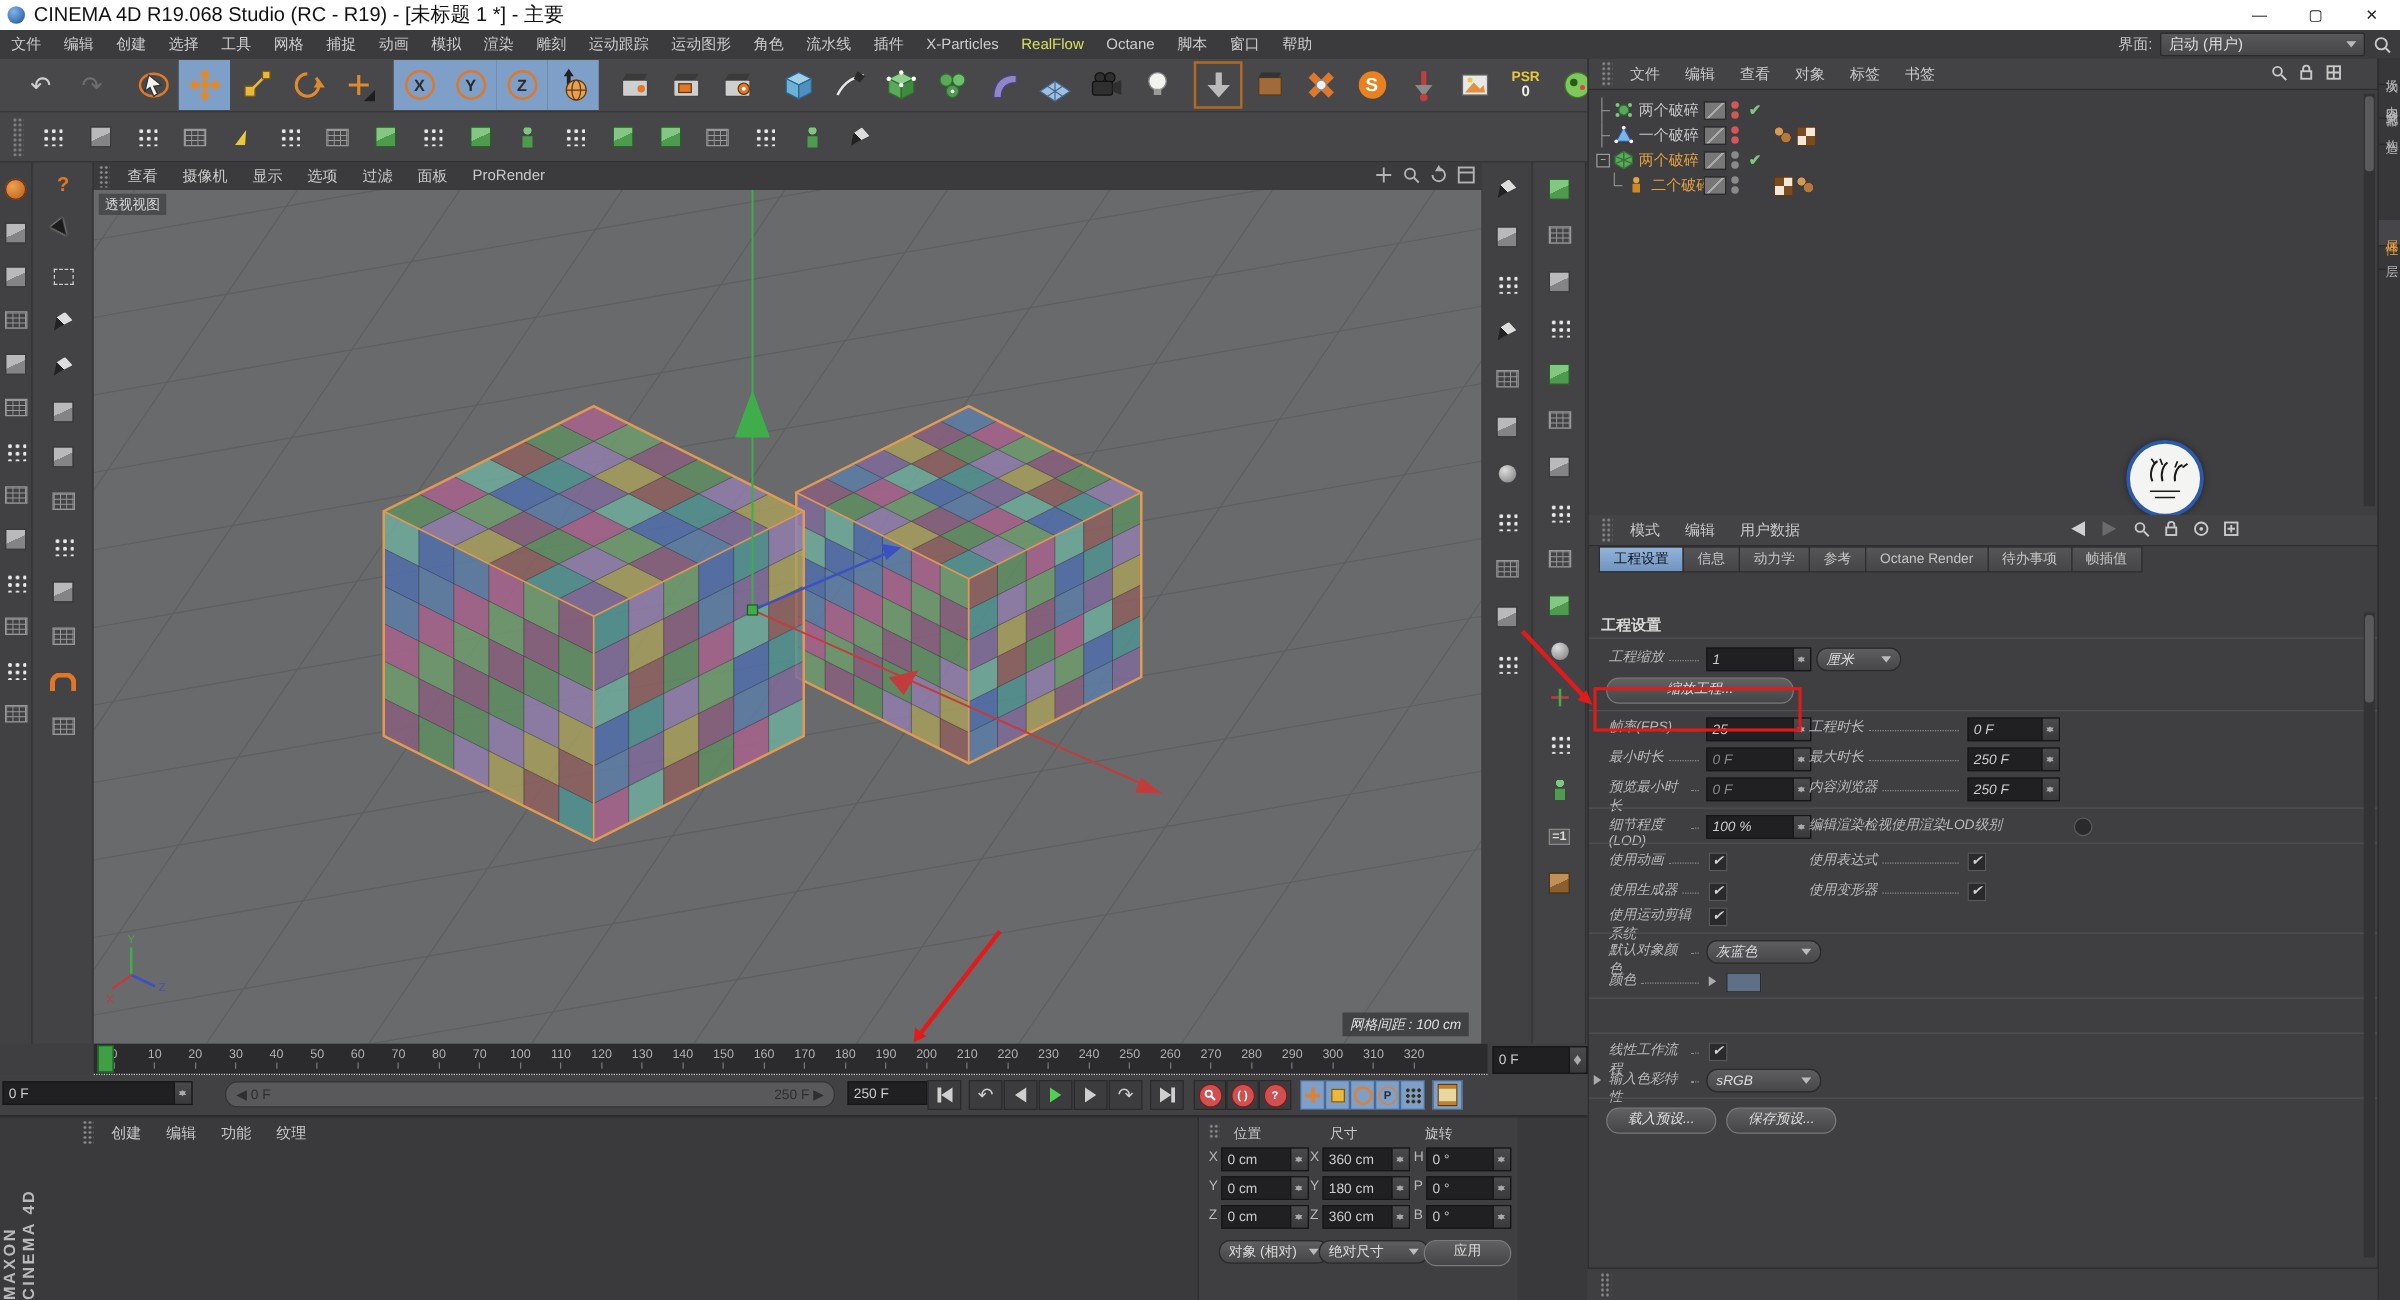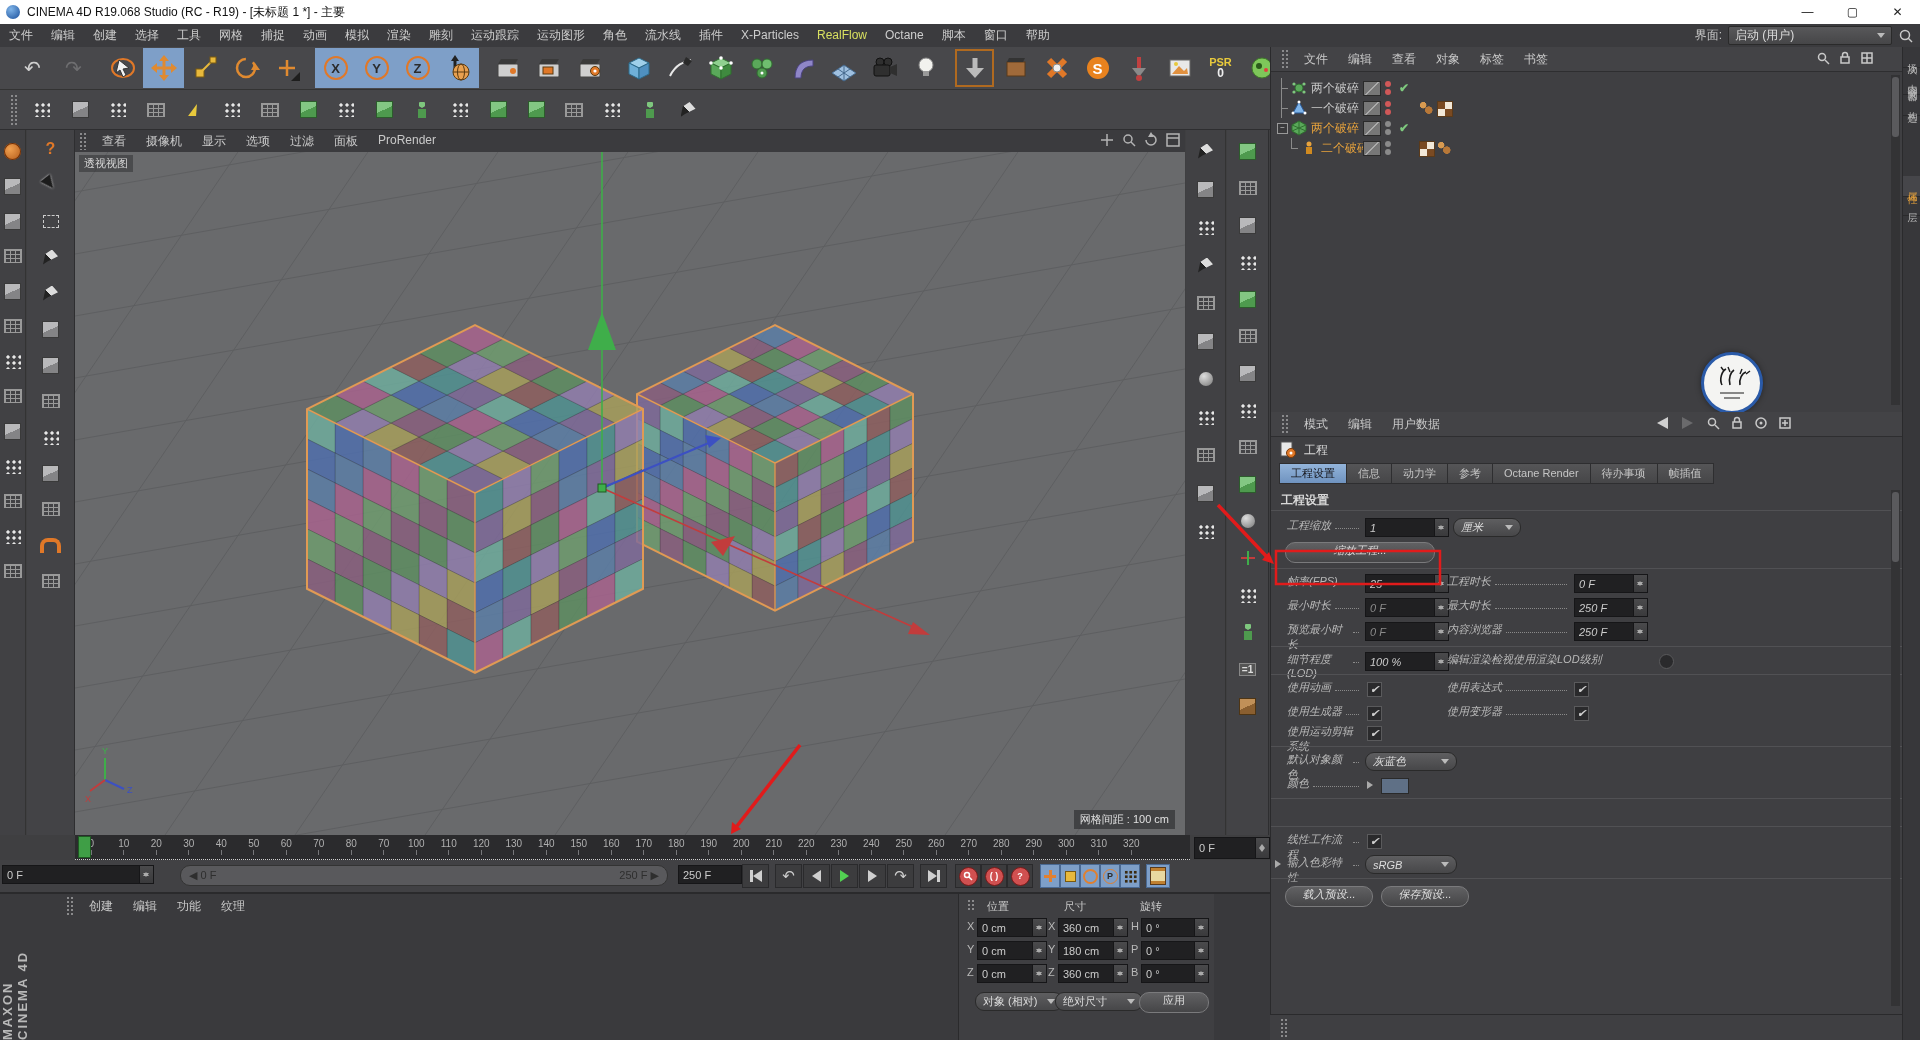--- a/index.html
+++ b/index.html
@@ -2,21 +2,21 @@
 <html><head>
 <meta charset="utf-8">
 <style>
   html,body{margin:0;padding:0;background:#222;}
   #app{position:relative;width:1920px;height:1040px;background:#3f3f41;overflow:hidden;
        font-family:"Liberation Sans",sans-serif;font-size:12px;color:#c6c6c6;-webkit-font-smoothing:antialiased;}
   
   .titlebar{position:absolute;left:0;top:0;width:1920px;height:24px;background:#ffffff;color:#111;
             display:flex;align-items:center;padding-left:6px;box-sizing:border-box;}
   .appicon{width:14px;height:14px;border-radius:50%;background:radial-gradient(circle at 35% 30%,#7fb4e8,#1a4e9a);margin-right:7px;}
-  .wtitle{font-size:12px;color:#111;}
+  .wtitle{font-size:16px;color:#111;}
   .wctrls{position:absolute;right:0;top:0;height:24px;display:flex;}
   .wbtn{width:45px;height:24px;display:flex;align-items:center;justify-content:center;color:#222;font-size:12px;}
   
   .menubar{position:absolute;left:0;top:24px;width:1920px;height:23px;background:#3b3b3e;border-bottom:1px solid #2c2c2e;
            display:flex;align-items:center;}
   .mitems{display:flex;}
   .mitem{padding:0 9px;color:#cdcdcd;font-size:12px;line-height:23px;}
   .mitem.hl{color:#d8e060;}
   .iface{position:absolute;right:6px;top:0;height:23px;display:flex;align-items:center;gap:6px;color:#c6c6c6;}
   .ifsel{width:150px;height:17px;background:linear-gradient(#58585a,#464648);border:1px solid #2a2a2a;border-radius:2px;
@@ -66,21 +66,21 @@
   .eq{color:#ddd;font-size:10px;font-weight:bold;border:1px solid #888;padding:0 2px;background:#555;}
   .spk{width:0;height:0;border-left:5px solid transparent;border-right:3px solid transparent;border-bottom:12px solid #e8c93c;transform:skewX(-18deg);}
   
   .vpmenu{position:absolute;left:75px;top:130px;width:1110px;height:22px;background:#3b3b3e;border-bottom:1px solid #2c2c2e;
           display:flex;align-items:center;}
   .vmi{padding:0 10px;color:#c9c9c9;font-size:12px;}
   .vpnav{position:absolute;right:4px;top:2px;display:flex;gap:6px;}
   .vpnav svg{opacity:.85;}
   .viewport{position:absolute;left:75px;top:152px;width:1110px;height:683px;background:#696a6c;overflow:hidden;}
   .vplabel{position:absolute;left:4px;top:3px;color:#d6d6d6;font-size:11px;background:rgba(50,50,52,.55);padding:1px 5px;}
-  .gridlabel{position:absolute;right:10px;bottom:6px;color:#e0e0e0;font-size:11px;background:rgba(45,45,47,.65);padding:2px 6px;}
+  .gridlabel{position:absolute;right:10px;bottom:6px;color:#e0e0e0;font-size:11px;background:rgba(45,45,47,.65);padding:2px 6px;font-style:italic;}
   
   .shelfA{position:absolute;left:1186px;top:130px;width:40px;height:705px;background:#414144;border-right:1px solid #333;
           display:flex;flex-direction:column;align-items:center;padding-top:8px;gap:12px;box-sizing:border-box;}
   .shelfB{position:absolute;left:1227px;top:130px;width:42px;height:705px;background:#434346;border-right:1px solid #2e2e30;
           display:flex;flex-direction:column;align-items:center;padding-top:8px;gap:11px;box-sizing:border-box;}
   
   .om{position:absolute;left:1270px;top:47px;width:632px;height:365px;background:#3f3f42;border-left:1px solid #2a2a2c;box-sizing:border-box;}
   .pmenu{height:24px;background:#434346;border-bottom:1px solid #2e2e30;display:flex;align-items:center;padding-left:6px;}
   .pmi{padding:0 10px;color:#c9c9c9;}
   .pmicons{position:absolute;right:28px;top:4px;display:flex;gap:8px;}
@@ -1092,28 +1092,20 @@
         <svg width="14" height="14">
             <circle cx="7" cy="7" r="5" class="mini"></circle>
             <circle cx="7" cy="7" r="1.5" fill="#c9c9c9"></circle>
           </svg>
         <svg width="14" height="14">
             <rect x="2" y="2" width="10" height="10" class="mini"></rect>
             <path d="M7 4v6M4 7h6" class="mini"></path>
           </svg>
       </div>
     </div>
-    <div class="attrtitle">
-      <svg width="18" height="18">
-          <rect x="2" y="1" width="11" height="14" fill="#e8e8e8" stroke="#555"></rect>
-          <circle cx="12" cy="12" r="4.5" fill="#e07828" stroke="#7a3a08"></circle>
-          <circle cx="12" cy="12" r="1.5" fill="#fff"></circle>
-        </svg>
-      <span>工程</span>
-    </div>
     <div class="tabs" id="attrtabs">
         <span class="tab active">工程设置</span>
         <span class="tab">信息</span>
         <span class="tab">动力学</span>
         <span class="tab">参考</span>
         <span class="tab">Octane Render</span>
         <span class="tab">待办事项</span>
         <span class="tab">帧插值</span>
       </div>
     <span class="section">工程设置</span>

